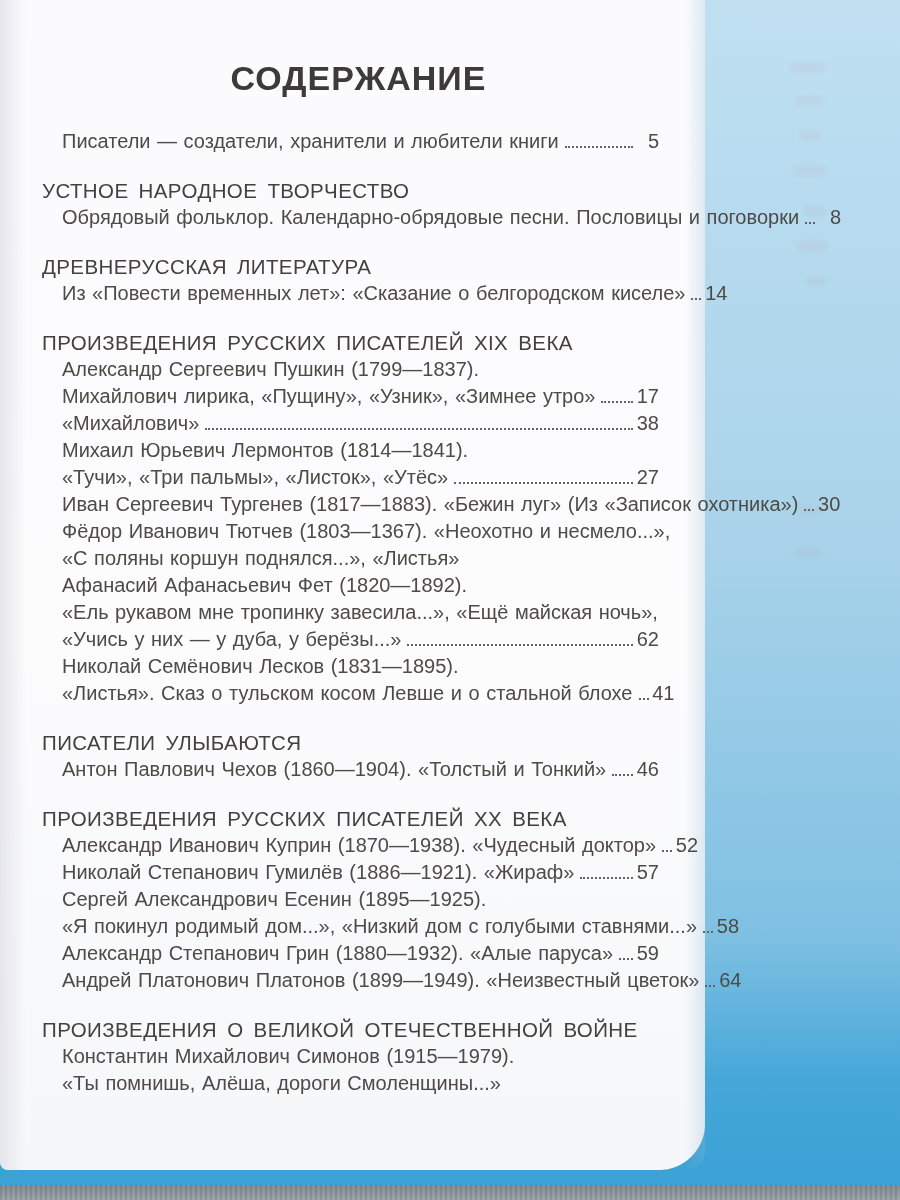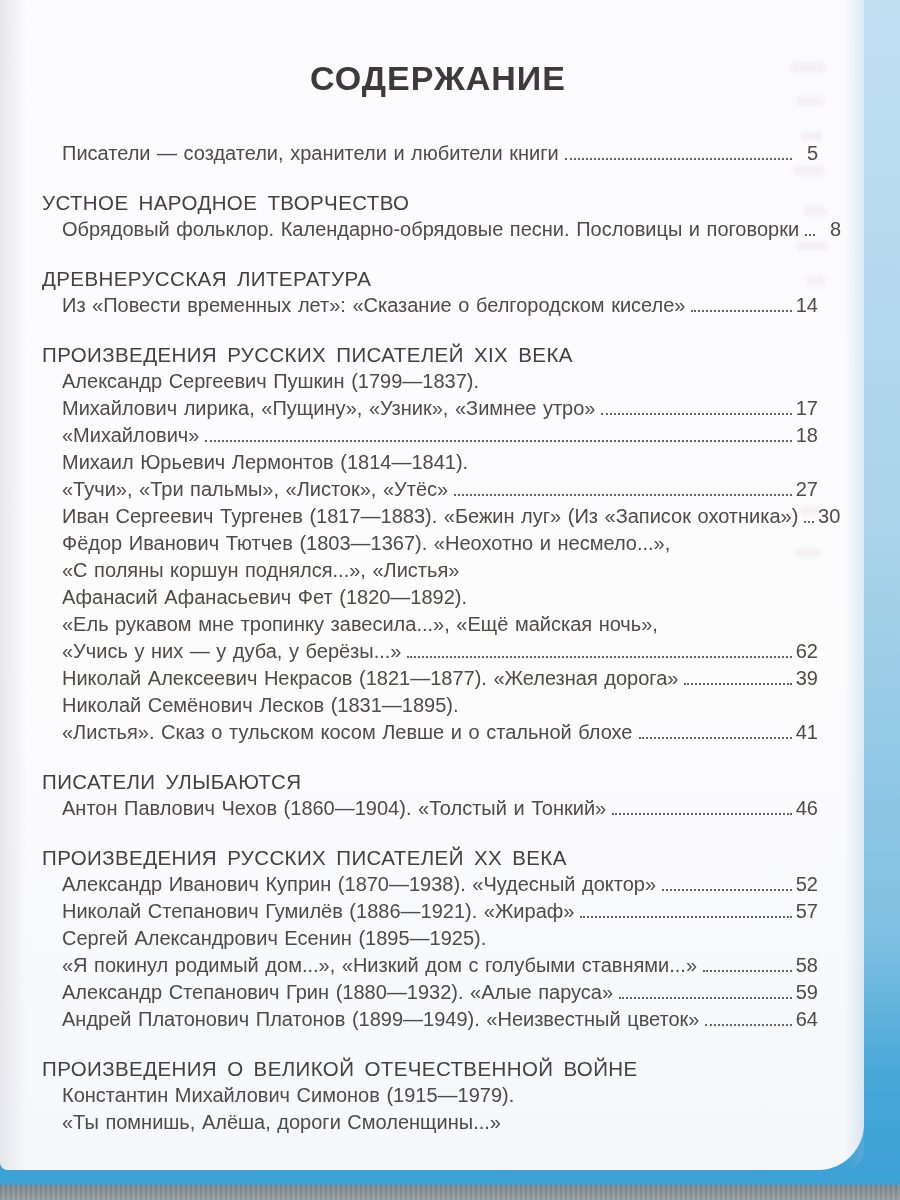--- a/index.html
+++ b/index.html
@@ -15,42 +15,42 @@
   }
   
   .surface{
     position:absolute;left:0;right:0;bottom:0;height:15px;
     background:
       repeating-linear-gradient(90deg,rgba(0,0,0,.07) 0 2px,rgba(255,255,255,.05) 2px 5px),
       linear-gradient(180deg,#7d8890 0%,#8c969c 60%,#99a1a6 100%);
   }
   
   .page{
-    position:absolute;left:0;top:0;width:864px;height:1170px;
+    position:absolute;left:0;top:0;width:705px;height:1170px;
     background:linear-gradient(180deg,#fbfbfe 0%,#fcfcfd 55%,#f6f7fa 100%);
     border-radius:0 0 46px 8px;
     padding:56px 46px 0 42px;
     box-sizing:border-box;
   }
   .page .left-curve{
     position:absolute;left:0;top:0;bottom:0;width:26px;
     background:linear-gradient(90deg,#e2e2e9 0%,rgba(255,255,255,0) 100%);
     opacity:.85;border-radius:0 0 0 8px;
   }
   .page .right-sheen{
     position:absolute;right:0;top:0;bottom:0;width:20px;
     background:linear-gradient(270deg,rgba(140,185,215,.28),rgba(255,255,255,0));
     border-radius:0 0 46px 0;
   }
   .title{
     margin:0;padding-left:16px;
     font-size:34px;line-height:44px;font-weight:bold;
     letter-spacing:1px;color:#3e3a39;text-align:center;
   }
-  .toc{margin-top:40px;position:relative;}
+  .toc{margin-top:28px;position:relative;}
   .section + .section{margin-top:22px;}
   .sec-heading{
     font-size:20.5px;line-height:27px;font-weight:normal;
     color:#44403e;letter-spacing:.4px;word-spacing:4px;white-space:nowrap;
   }
   .entry{
     display:flex;align-items:baseline;
     padding-left:20px;font-size:20px;line-height:27px;
     color:#4e4a47;word-spacing:1px;
   }
@@ -109,21 +109,21 @@
           <span class="etext">Александр Сергеевич Пушкин (1799—1837).</span>
         </div>
         <div class="entry">
           <span class="etext">Михайлович лирика, «Пущину», «Узник», «Зимнее утро»</span>
           <span class="leader"></span>
           <span class="pnum">17</span>
         </div>
         <div class="entry">
           <span class="etext">«Михайлович»</span>
           <span class="leader"></span>
-          <span class="pnum">18</span>
+          <span class="pnum">38</span>
         </div>
         <div class="entry">
           <span class="etext">Михаил Юрьевич Лермонтов (1814—1841).</span>
         </div>
         <div class="entry">
           <span class="etext">«Тучи», «Три пальмы», «Листок», «Утёс»</span>
           <span class="leader"></span>
           <span class="pnum">27</span>
         </div>
         <div class="entry">
@@ -140,25 +140,20 @@
         <div class="entry">
           <span class="etext">Афанасий Афанасьевич Фет (1820—1892).</span>
         </div>
         <div class="entry">
           <span class="etext">«Ель рукавом мне тропинку завесила...», «Ещё майская ночь»,</span>
         </div>
         <div class="entry">
           <span class="etext">«Учись у них — у дуба, у берёзы...»</span>
           <span class="leader"></span>
           <span class="pnum">62</span>
-        </div>
-        <div class="entry">
-          <span class="etext">Николай Алексеевич Некрасов (1821—1877). «Железная дорога»</span>
-          <span class="leader"></span>
-          <span class="pnum">39</span>
         </div>
         <div class="entry">
           <span class="etext">Николай Семёнович Лесков (1831—1895).</span>
         </div>
         <div class="entry">
           <span class="etext">«Листья». Сказ о тульском косом Левше и о стальной блохе</span>
           <span class="leader"></span>
           <span class="pnum">41</span>
         </div>
       </div>

